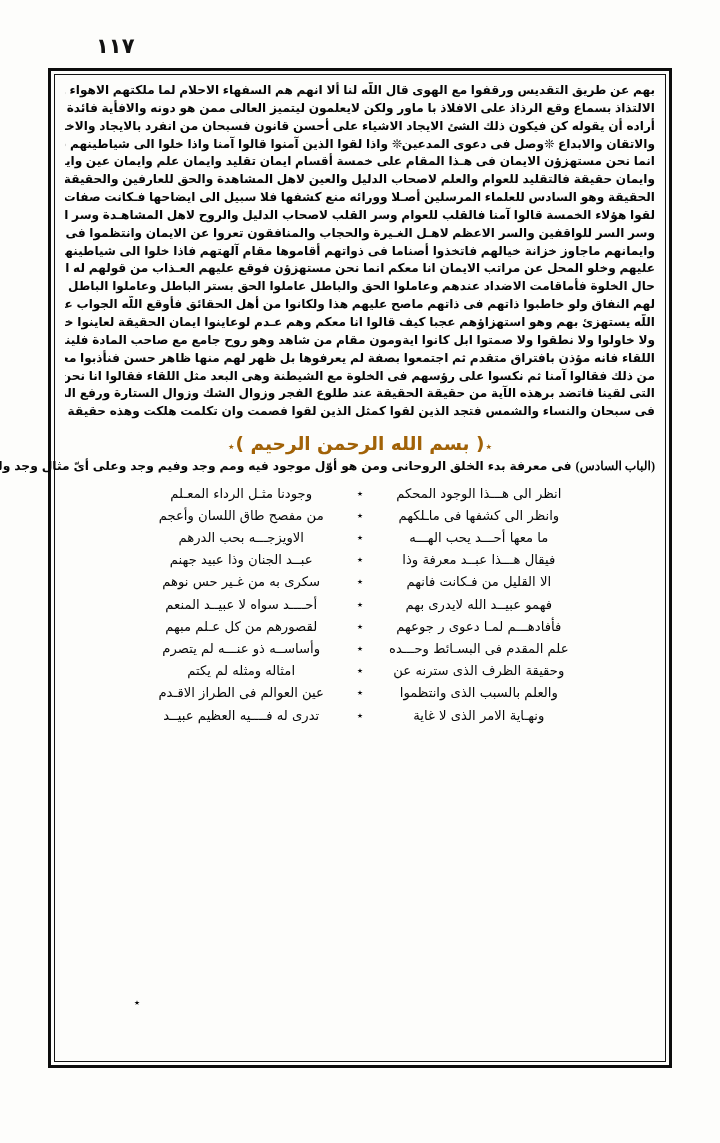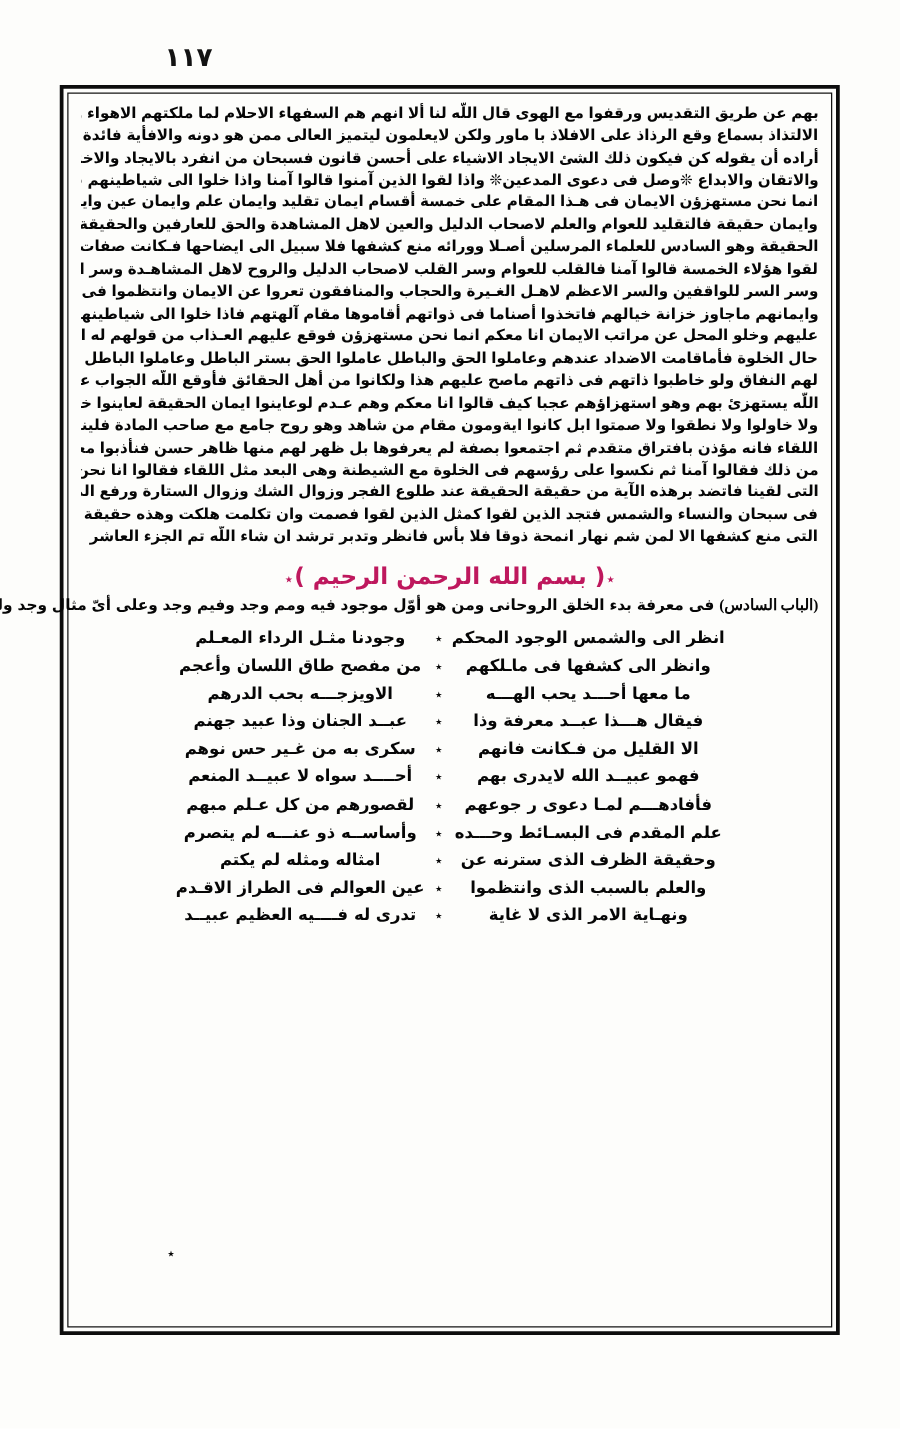--- a/index.html
+++ b/index.html
@@ -19,21 +19,21 @@
     font-family: "DejaVu Sans", "Liberation Sans", sans-serif;
     color: #0a0a0a;
   }
 
   
   .folio {
     position: absolute;
     top: 34px;
     left: 96px;
     width: 110px;
-    text-align: center;
+    text-align: left;
     font-family: "DejaVu Sans", sans-serif;
     font-size: 21px;
     font-weight: 700;
     letter-spacing: 1px;
     color: #121212;
     direction: rtl;
   }
 
   
   .frame-outer {
@@ -101,21 +101,21 @@
 
   
   .basmala {
     margin-top: 12px;
     margin-bottom: 3px;
     text-align: center;
     font-family: "DejaVu Sans", "Liberation Sans", sans-serif;
     font-size: 18.5px;
     font-weight: 700;
     letter-spacing: 0px;
-    color: #be185d;
+    color: #a16207;
     direction: rtl;
   }
 
   
   .chapter {
     font-family: "DejaVu Sans", "Liberation Sans", sans-serif;
     font-size: 12.3px;
     line-height: 18px;
     font-weight: 700;
     letter-spacing: -0.4px;
@@ -135,21 +135,21 @@
   .verses {
     margin: 7px auto 0 auto;
     width: 440px;
     direction: rtl;
     border-collapse: collapse;
   }
   .verses tr { height: 22.2px; }
   .verses td {
     font-family: "DejaVu Sans", "Liberation Sans", sans-serif;
     font-size: 13.2px;
-    font-weight: 700;
+    font-weight: 400;
     letter-spacing: -0.3px;
     color: #060606;
     white-space: nowrap;
     padding: 0;
     vertical-align: middle;
   }
   .verses td.h1 { text-align: center; width: 46%; }
   .verses td.sep {
     text-align: center;
     width: 8%;
@@ -193,35 +193,34 @@
         <span class="line">وايمانهم ماجاوز خزانة خيالهم فاتخذوا أصناما فى ذواتهم أقاموها مقام آلهتهم فاذا خلوا الى شياطينهم قالوا باستيلاء الغفلة</span>
         <span class="line">عليهم وخلو المحل عن مراتب الايمان  انا معكم انما نحن مستهزؤن  فوقع عليهم العـذاب من قولهم له الى شياطينهم فى</span>
         <span class="line">حال الخلوة فأماقامت الاضداد عندهم وعاملوا الحق والباطل عاملوا الحق بستر الباطل وعاملوا الباطل بافشاء الحق فصح</span>
         <span class="line">لهم النفاق ولو خاطبوا ذاتهم فى ذاتهم ماصح عليهم هذا ولكانوا من أهل الحقائق فأوقع اللّه الجواب على الاستهزاء فقال</span>
         <span class="line">اللّه يستهزئ بهم  وهو استهزاؤهم عجبا  كيف قالوا انا معكم وهم عـدم لوعاينوا ايمان الحقيقة لعاينوا خلاق فى الخليقة</span>
         <span class="line">ولا خاولوا ولا نطقوا ولا صمتوا ابل كانوا ايةومون مقام من شاهد وهو روح جامع مع صاحب المادة فلينظر الانسان حقيقة</span>
         <span class="line">اللقاء فانه مؤذن بافتراق متقدم ثم اجتمعوا بصفة لم يعرفوها بل ظهر لهم منها ظاهر حسن فنأذبوا معها ولم يطيقوا أ كثر</span>
         <span class="line">من ذلك فقالوا آمنا ثم نكسوا على رؤسهم فى الخلوة مع الشيطنة وهى البعد مثل اللقاء فقالوا انا نحن مستهزؤن بالصفة</span>
         <span class="line">التى لقينا فاتضد برهذه الآية من حقيقة الحقيقة عند طلوع الفجر وزوال الشك وزوال الستارة ورفع الموانع بلغ لك السر</span>
         <span class="line">فى سبحان والنساء والشمس فتجد الذين لقوا كمثل الذين لقوا فصمت وان تكلمت هلكت وهذه حقيقة الحقيقة</span>
-        <span class="line">التى منع كشفها الا لمن شم نهار انمحة ذوقا فلا بأس فانظر وتدبر ترشد ان شاء اللّه تم الجزء العاشر</span>
       </div>
 
     <div class="basmala">
       <span class="ornament">٭</span><span>(</span>&nbsp;<span>بسم الله الرحمن الرحيم</span>&nbsp;<span>)</span><span class="ornament">٭</span>
     </div>
 
     <div class="chapter">
       <span class="line first"><span class="chapter-label">(الباب السادس)</span><span> فى معرفة بدء الخلق الروحانى ومن هو أوّل موجود فيه ومم وجد وفيم وجد وعلى أىّ مثال وجد ولم</span></span>
     </div>
 
     <table class="verses">
       <tbody id="verse-body">
           <tr>
-            <td class="h1">انظر الى والشمس الوجود المحكم</td>
+            <td class="h1">انظر الى هـــذا الوجود المحكم</td>
             <td class="sep">٭</td>
             <td class="h2">وجودنا مثـل الرداء المعـلم</td>
           </tr>
           <tr>
             <td class="h1">وانظر الى كشفها فى ماـلكهم</td>
             <td class="sep">٭</td>
             <td class="h2">من مفصح طاق اللسان وأعجم</td>
           </tr>
           <tr>
             <td class="h1">ما معها أحـــد يحب الهـــه</td>

